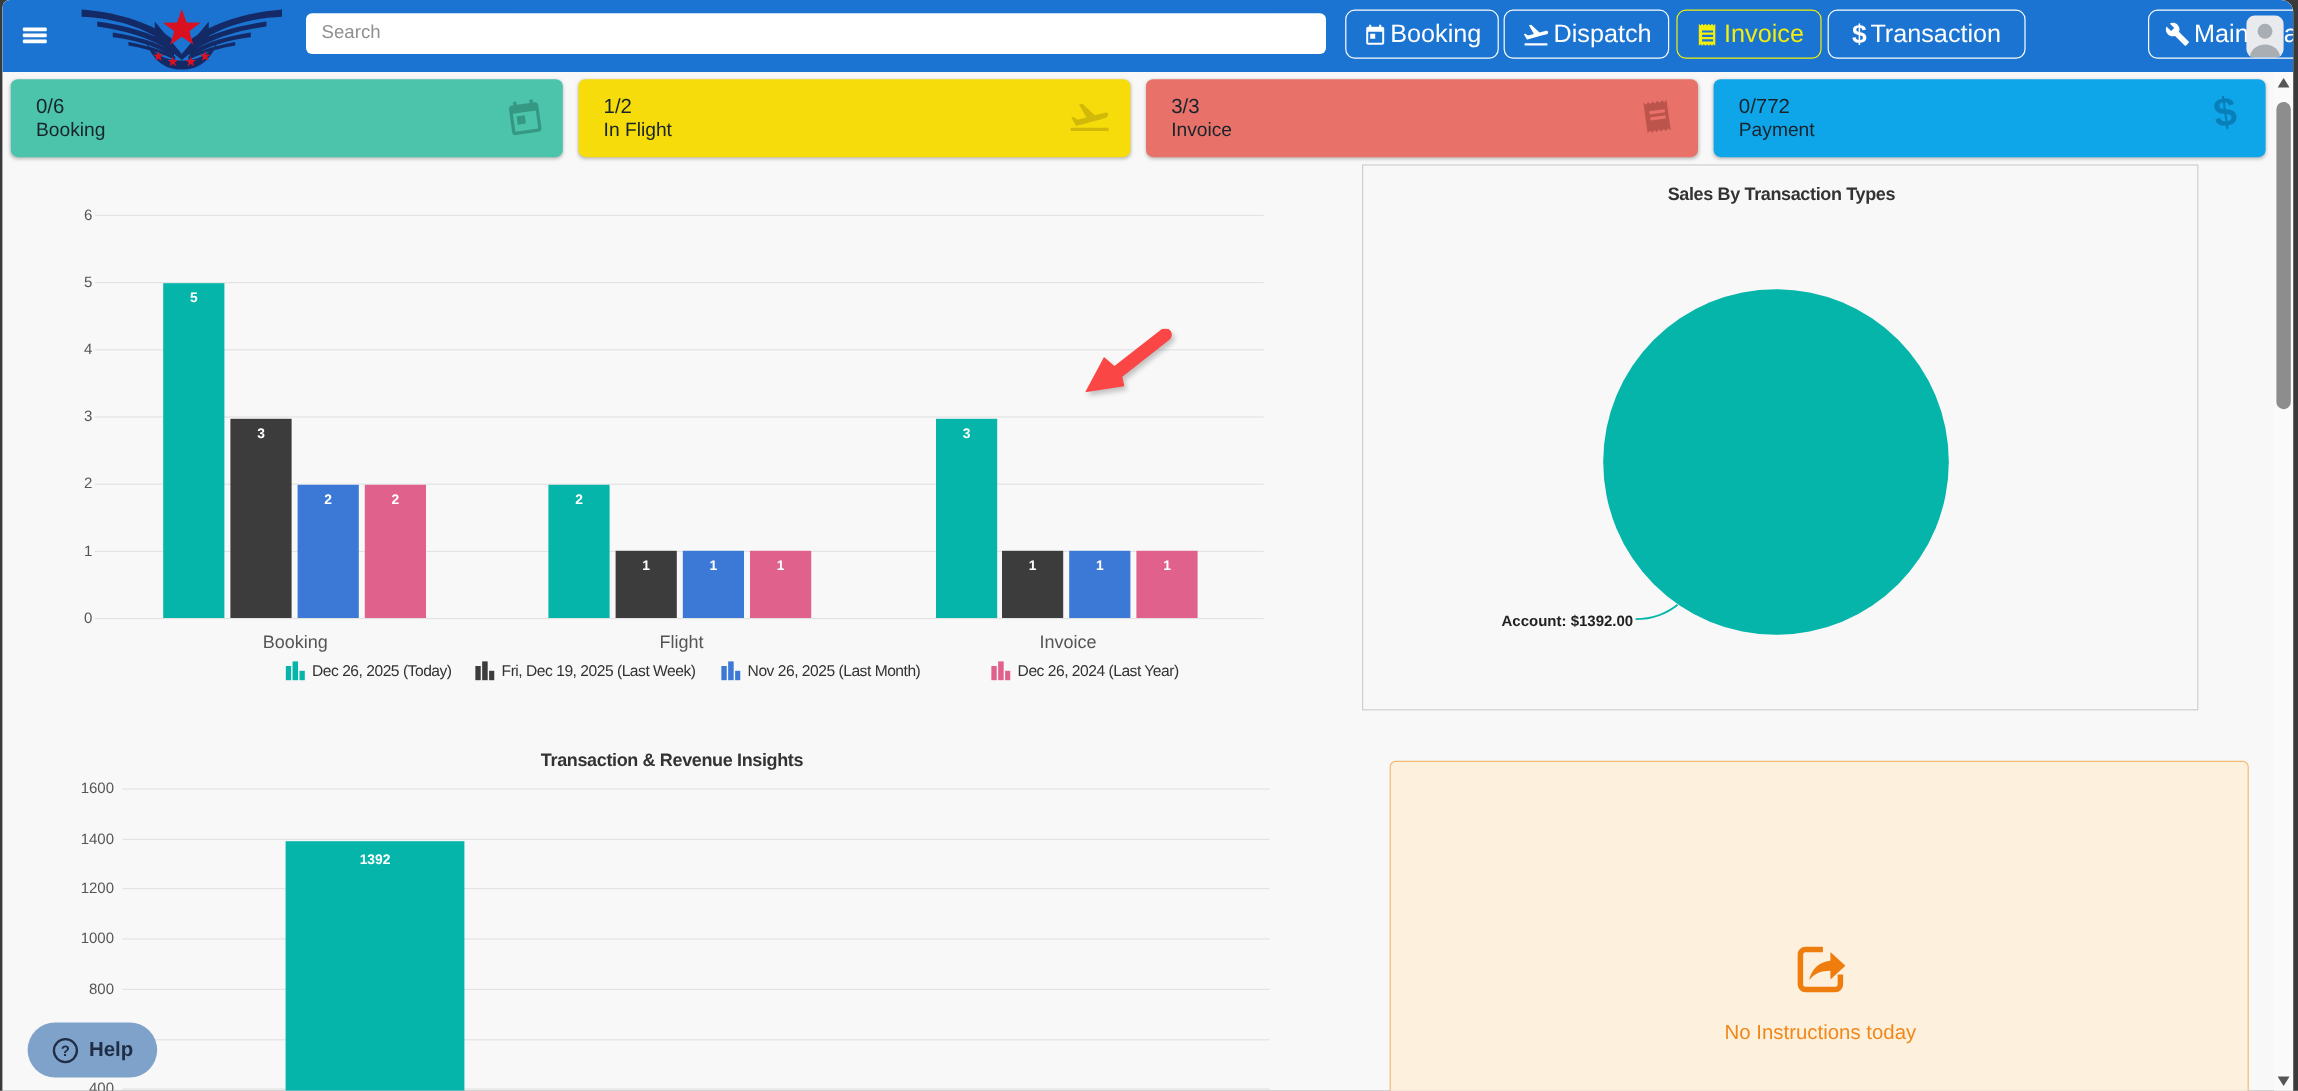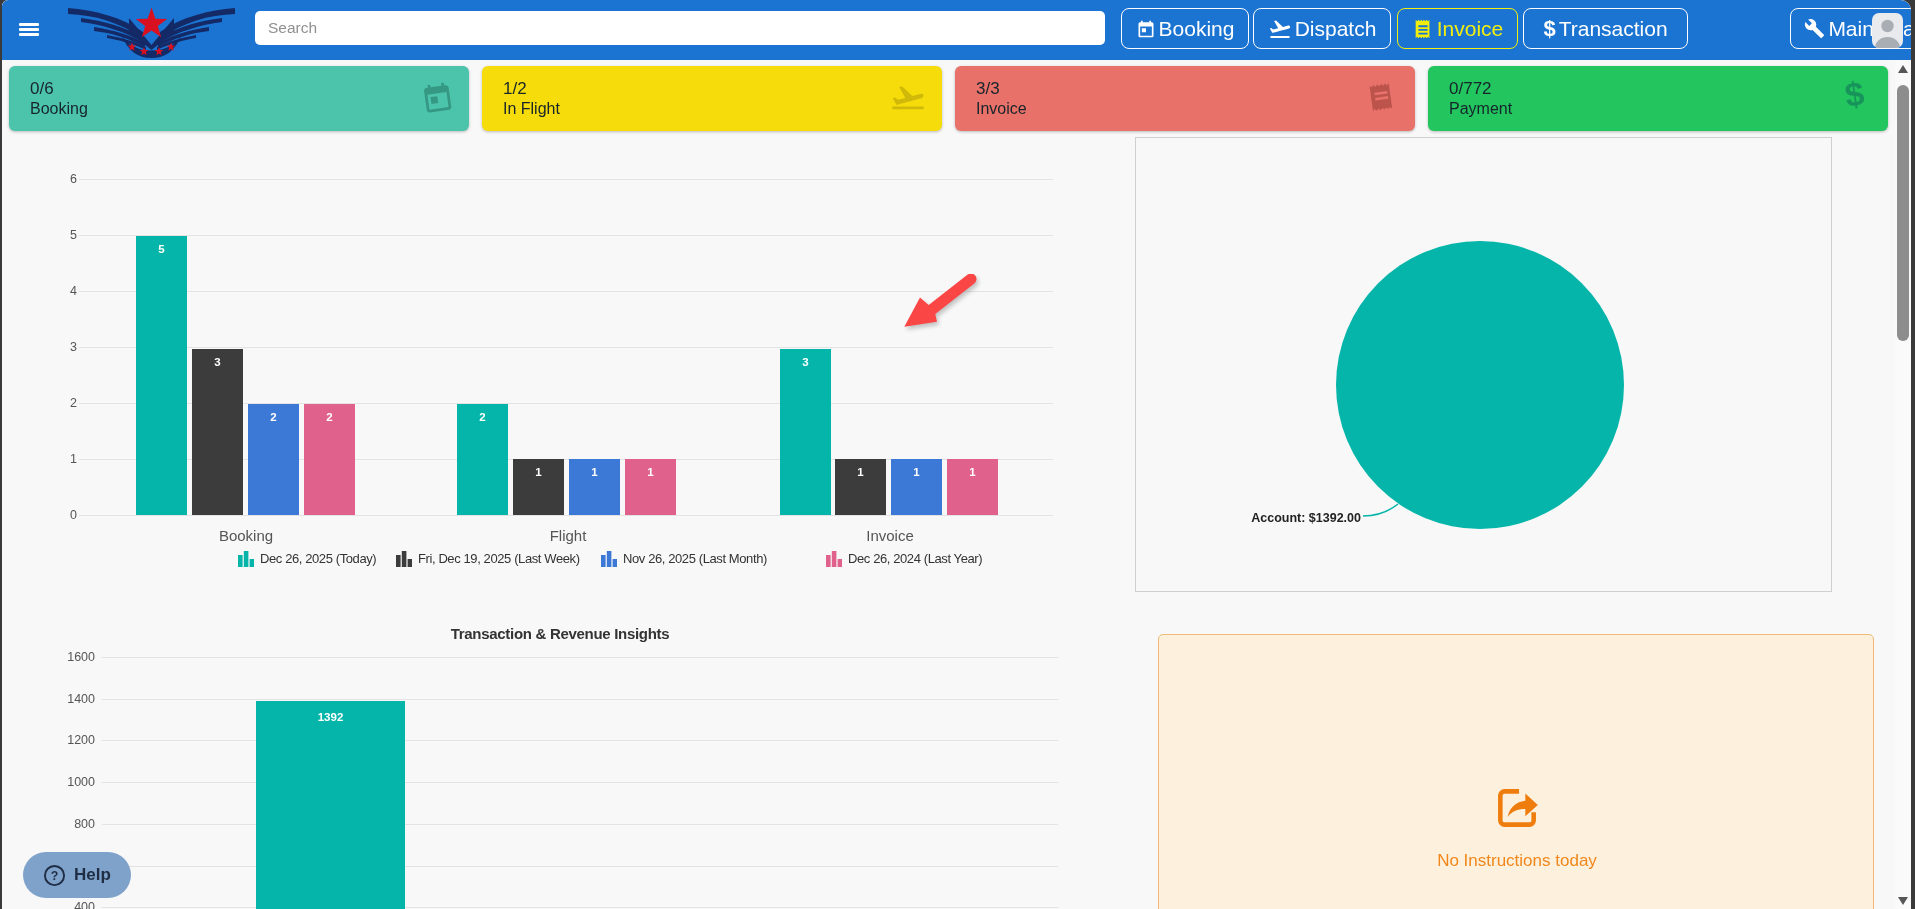--- a/index.html
+++ b/index.html
@@ -120,21 +120,21 @@
         <path fill="#4d4200" d="M1.5 13h21v1.8h-21V13zm21.07-7.36c-.21-.8-1.04-1.28-1.84-1.06L14.92 6 8.02-.43l-1.93.51 4.14 7.17-4.97 1.33-1.97-1.54-1.45.39 2.59 4.49s7.12-1.9 16.57-4.43c.81-.23 1.28-1.05 1.07-1.85z"></path>
       </svg>
   </div>
   <div class="card" style="left:953px;background:#e87169;">
     <div class="n">3/3</div>
       <div class="t">Invoice</div>
     <svg style="left:411px;top:14px;opacity:0.3;transform:rotate(-8deg)" width="31" height="34" viewBox="0 0 24 24">
         <path fill="#5a120d" d="M4 2l1.5 1.5L7 2l1.5 1.5L10 2l1.5 1.5L13 2l1.5 1.5L16 2l1.5 1.5L19 2v20l-1.5-1.5L16 22l-1.5-1.5L13 22l-1.5-1.5L10 22l-1.5-1.5L7 22l-1.5-1.5L4 22V2zm3 6v2h10V8H7zm0 4v2h10v-2H7z"></path>
       </svg>
   </div>
-  <div class="card" style="left:1426px;background:#22c55e;">
+  <div class="card" style="left:1426px;background:#0ea5e9;">
     <div class="n">0/772</div>
       <div class="t">Payment</div>
     <span style="position:absolute;left:417px;top:9px;font-size:34px;font-weight:bold;color:rgba(0,48,84,0.32);transform:rotate(-8deg);">$</span>
   </div>
 
   <div class="gline" style="left:77px;width:974px;top:179px;"></div>
   <div class="gline" style="left:77px;width:974px;top:235px;"></div>
   <div class="gline" style="left:77px;width:974px;top:291px;"></div>
   <div class="gline" style="left:77px;width:974px;top:347px;"></div>
   <div class="gline" style="left:77px;width:974px;top:403px;"></div>
@@ -186,20 +186,21 @@
         <rect x="0" y="4" width="4.6" height="12" fill="#e0618c"></rect>
         <rect x="5.8" y="0" width="4.6" height="16" fill="#e0618c"></rect>
         <rect x="11.6" y="8" width="4.6" height="8" fill="#e0618c"></rect>
       </svg>Dec 26, 2024 (Last Year)</div>
 
   <svg style="position:absolute;left:902px;top:274px;filter:drop-shadow(2px 3px 2px rgba(0,0,0,0.22));" width="78" height="60" viewBox="0 0 78 60">
     <path fill="#fb4646" d="M0.3 52.8 L16 23.6 L24.7 31.1 L63.7 0.6 A 5.5 5.5 0 0 1 70.3 9.4 L31.3 39.9 L33 47.8 Z"></path>
   </svg>
 
   <div id="piebox">
+    <div class="ctitle" style="left:0;width:697px;text-align:center;top:16px;">Sales By Transaction Types</div>
     <svg style="position:absolute;left:0;top:0;" width="697" height="455">
       <circle cx="344" cy="247" r="144" fill="#05b5aa"></circle>
       <path d="M262 366 Q 247 378 227 378" fill="none" stroke="#05b5aa" stroke-width="1.5"></path>
       <text x="225" y="384" text-anchor="end" font-size="12.5" font-weight="bold" fill="#222" font-family="Liberation Sans, sans-serif">Account: $1392.00</text>
     </svg>
   </div>
 
   <div class="ctitle" style="left:0;width:1116px;text-align:center;top:625px;">Transaction &amp; Revenue Insights</div>
   <div class="gline" style="left:100px;width:956px;top:657px;"></div>
   <div class="gline" style="left:100px;width:956px;top:699px;"></div>
@@ -208,21 +209,21 @@
   <div class="gline" style="left:100px;width:956px;top:824px;"></div>
   <div class="gline" style="left:100px;width:956px;top:866px;"></div>
   <div class="gline" style="left:100px;width:956px;top:907px;"></div>
   <div class="ylab" style="left:33px;top:650px;">1600</div>
   <div class="ylab" style="left:33px;top:692px;">1400</div>
   <div class="ylab" style="left:33px;top:733px;">1200</div>
   <div class="ylab" style="left:33px;top:775px;">1000</div>
   <div class="ylab" style="left:33px;top:817px;">800</div>
   <div class="ylab" style="left:33px;top:859px;">600</div>
   <div class="ylab" style="left:33px;top:900px;">400</div>
-  <div class="bar" style="left:254px;width:149px;top:701px;height:208px;background:#05b5aa;padding-top:10px;">1392</div>
+  <div class="bar" style="left:236px;width:149px;top:701px;height:208px;background:#05b5aa;padding-top:10px;">1392</div>
 
   <div id="obox">
     <svg style="position:absolute;left:333px;top:148px" width="50" height="50" viewBox="0 0 24 24">
       <path fill="#ef7d0e" d="M16 5l6 5.5-6 5.5v-3.5c-4 0-6.5 1.2-8.5 3.8.8-4 3.5-7.3 8.5-7.8V5z"></path>
       <path fill="none" stroke="#ef7d0e" stroke-width="2.2" d="M13 4H6a2 2 0 0 0-2 2v12a2 2 0 0 0 2 2h12a2 2 0 0 0 2-2v-4"></path>
     </svg>
     <div class="msg">No Instructions today</div>
   </div>
 
   <div id="help">

